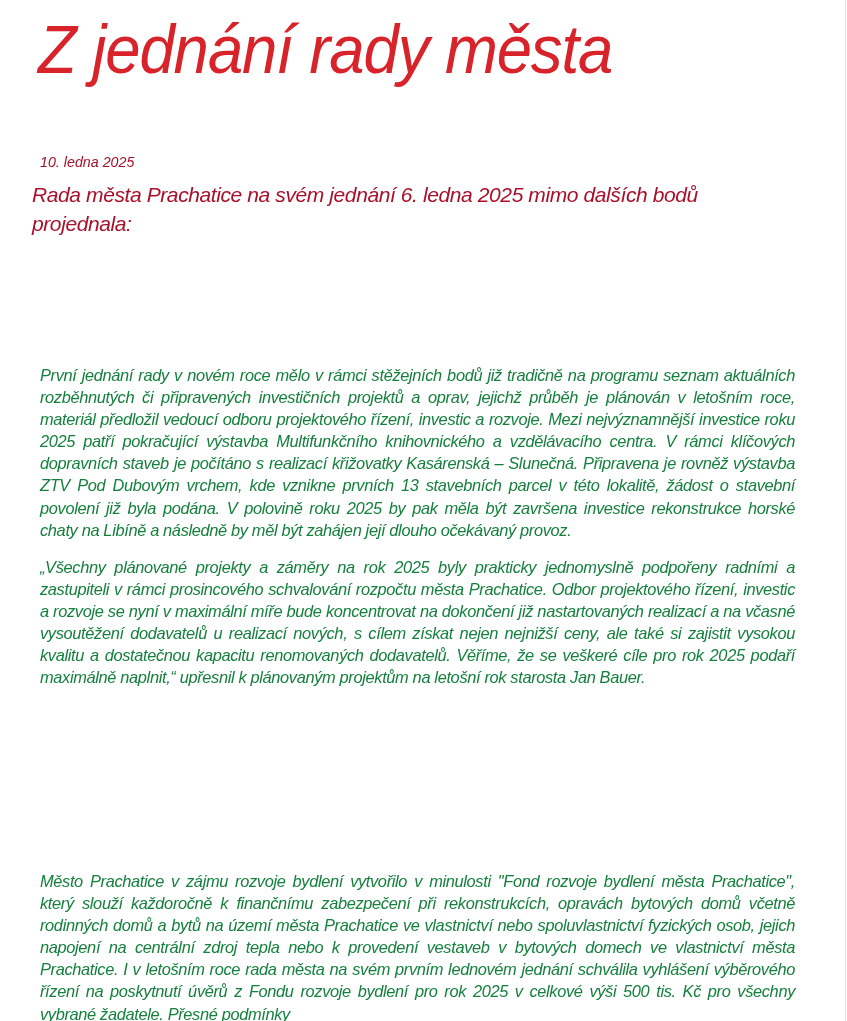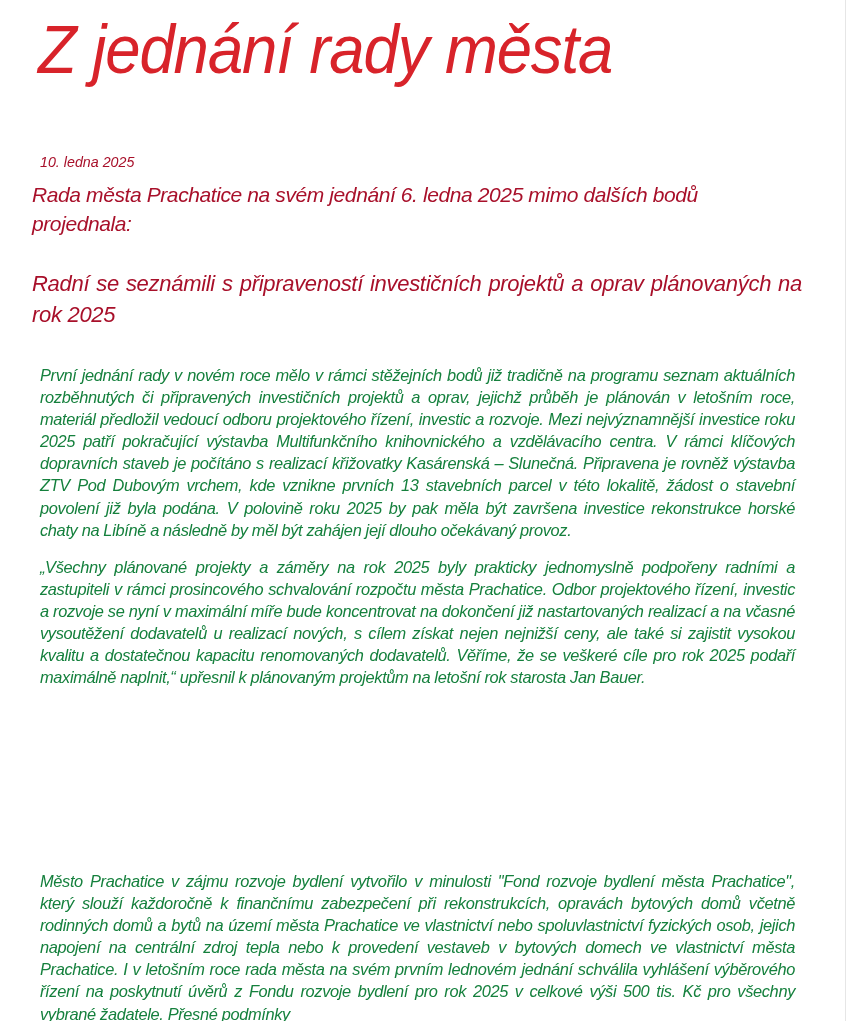--- a/index.html
+++ b/index.html
@@ -99,21 +99,20 @@
 <body>
 
 <div class="page">
 
   <h1 class="title">Z jednání rady města</h1>
 
   <div class="date">10. ledna 2025</div>
 
   <p class="red-block intro">Rada města Prachatice na svém jednání 6. ledna 2025 mimo dalších bodů projednala:</p>
 
-  <h2 class="red-block h2a">Radní se seznámili s připraveností investičních projektů a oprav plánovaných na rok 2025</h2>
 
   <p class="body-text p1">První jednání rady v novém roce mělo v rámci stěžejních bodů již tradičně na programu seznam aktuálních rozběhnutých či připravených investičních projektů a oprav, jejichž průběh je plánován v letošním roce, materiál předložil vedoucí odboru projektového řízení, investic a rozvoje. Mezi nejvýznamnější investice roku 2025 patří pokračující výstavba Multifunkčního knihovnického a vzdělávacího centra. V rámci klíčových dopravních staveb je počítáno s realizací křižovatky Kasárenská – Slunečná. Připravena je rovněž výstavba ZTV Pod Dubovým vrchem, kde vznikne prvních 13 stavebních parcel v této lokalitě, žádost o stavební povolení již byla podána. V polovině roku 2025 by pak měla být završena investice rekonstrukce horské chaty na Libíně a následně by měl být zahájen její dlouho očekávaný provoz.</p>
 
   <p class="body-text p2">„Všechny plánované projekty a záměry na rok 2025 byly prakticky jednomyslně podpořeny radními a zastupiteli v rámci prosincového schvalování rozpočtu města Prachatice. Odbor projektového řízení, investic a rozvoje se nyní v maximální míře bude koncentrovat na dokončení již nastartovaných realizací a na včasné vysoutěžení dodavatelů u realizací nových, s cílem získat nejen nejnižší ceny, ale také si zajistit vysokou kvalitu a dostatečnou kapacitu renomovaných dodavatelů. Věříme, že se veškeré cíle pro rok 2025 podaří maximálně naplnit,“ upřesnil k plánovaným projektům na letošní rok starosta Jan Bauer.</p>
 
 
   <p class="body-text p3">Město Prachatice v zájmu rozvoje bydlení vytvořilo v minulosti "Fond rozvoje bydlení města Prachatice", který slouží každoročně k finančnímu zabezpečení při rekonstrukcích, opravách bytových domů včetně rodinných domů a bytů na území města Prachatice ve vlastnictví nebo spoluvlastnictví fyzických osob, jejich napojení na centrální zdroj tepla nebo k provedení vestaveb v bytových domech ve vlastnictví města Prachatice. I v letošním roce rada města na svém prvním lednovém jednání schválila vyhlášení výběrového řízení na poskytnutí úvěrů z Fondu rozvoje bydlení pro rok 2025 v celkové výši 500 tis. Kč pro všechny vybrané žadatele. Přesné podmínky</p>
 
 </div>
 

